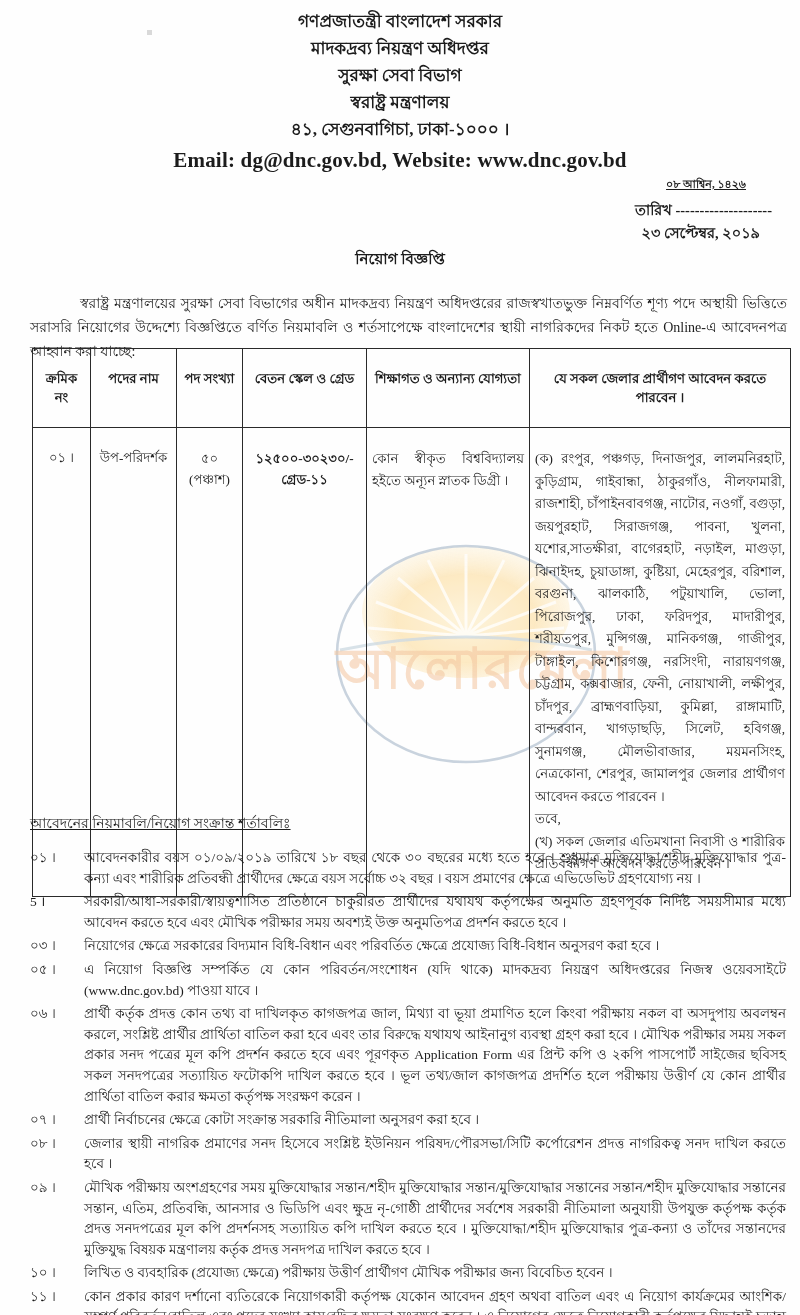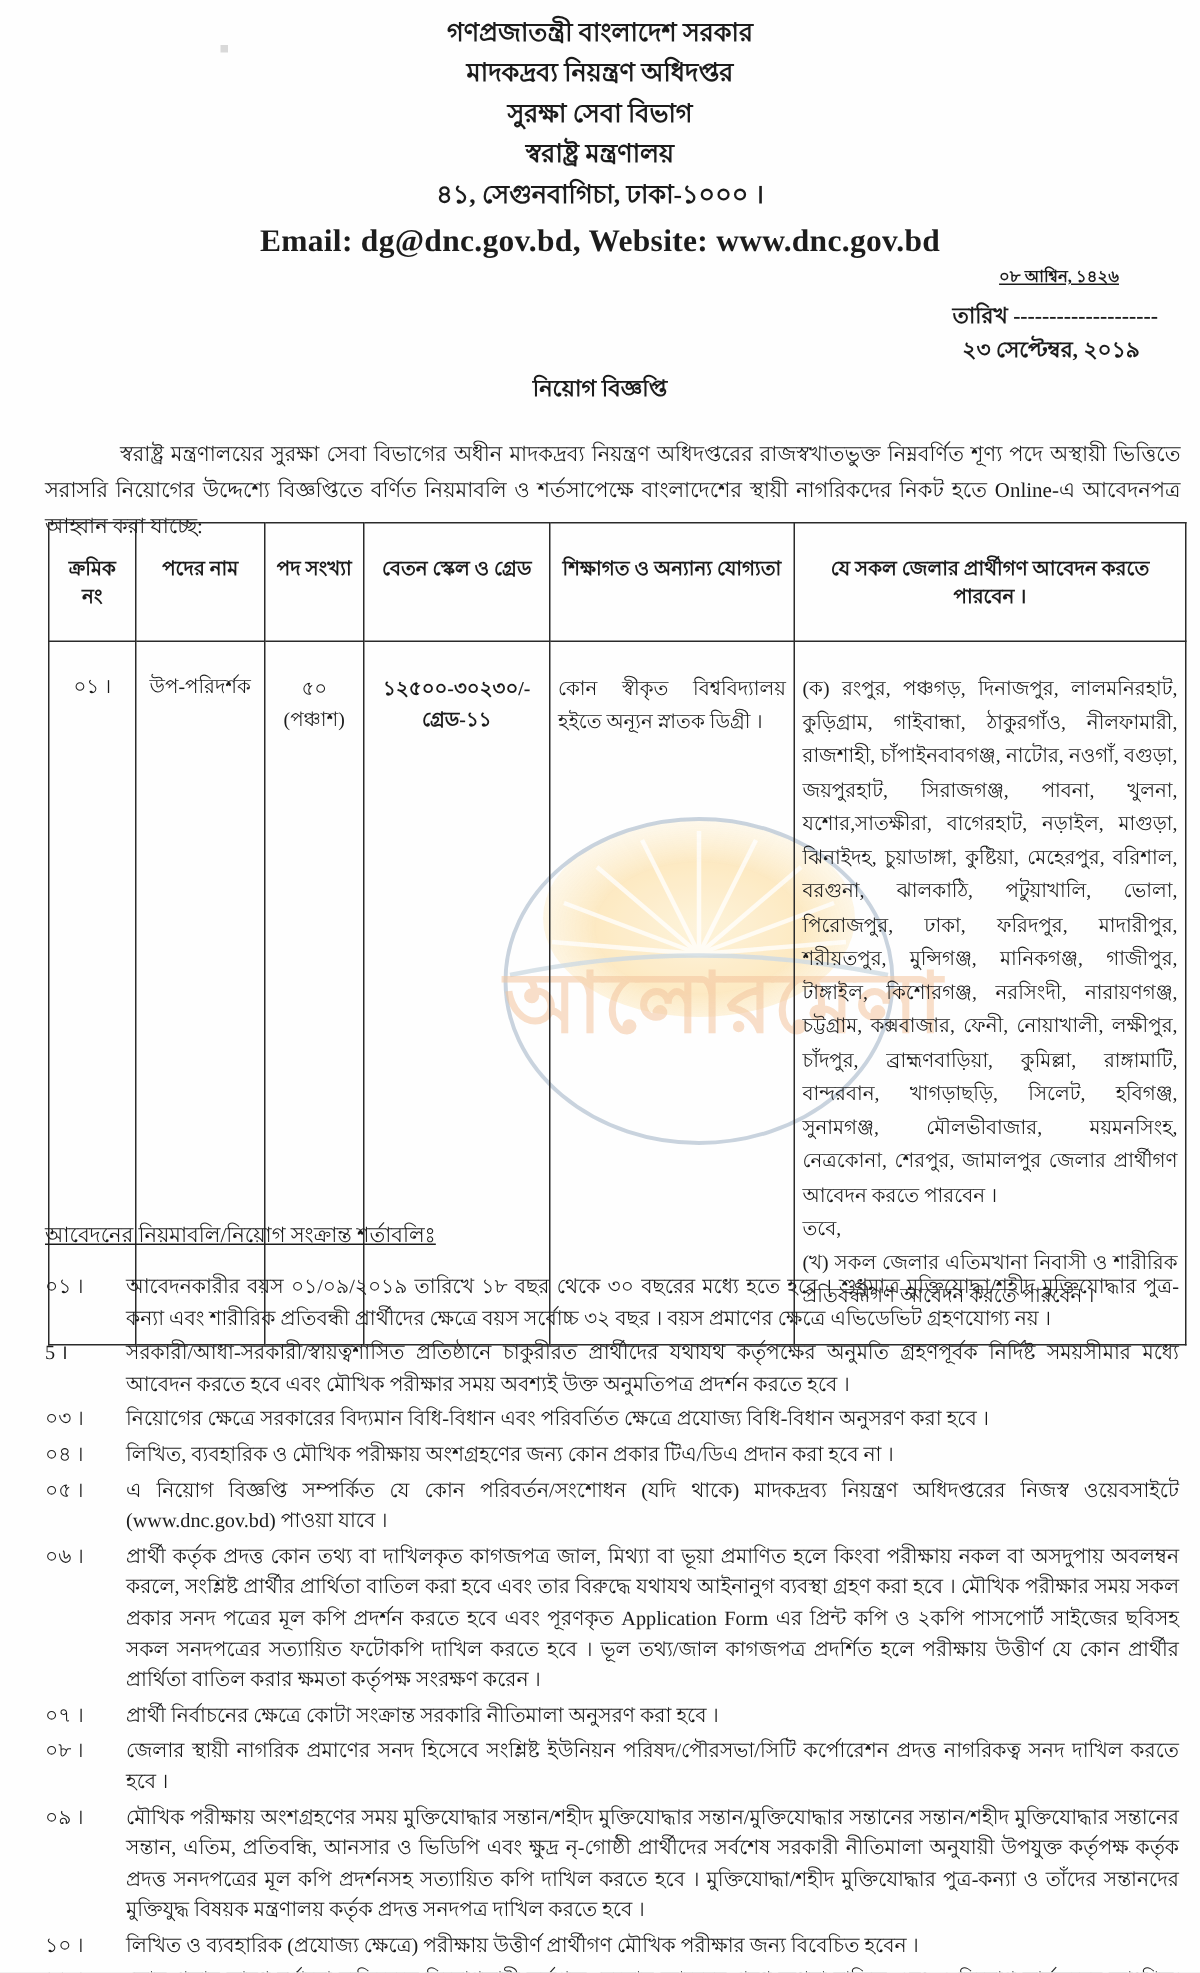--- a/index.html
+++ b/index.html
@@ -162,24 +162,20 @@
     </div>
     <div class="rule-item">
       <span class="rule-num">5 ।</span>
       <span class="rule-text">সরকারী/আধা-সরকারী/স্বায়ত্বশাসিত প্রতিষ্ঠানে চাকুরীরত প্রার্থীদের যথাযথ কর্তৃপক্ষের অনুমতি গ্রহণপূর্বক নির্দিষ্ট সময়সীমার মধ্যে আবেদন করতে হবে এবং মৌখিক পরীক্ষার সময় অবশ্যই উক্ত অনুমতিপত্র প্রদর্শন করতে হবে ।</span>
     </div>
     <div class="rule-item">
       <span class="rule-num">০৩ ।</span>
       <span class="rule-text">নিয়োগের ক্ষেত্রে সরকারের বিদ্যমান বিধি-বিধান এবং পরিবর্তিত ক্ষেত্রে প্রযোজ্য বিধি-বিধান অনুসরণ করা হবে ।</span>
     </div>
     <div class="rule-item">
-      <span class="rule-num">০৪ ।</span>
-      <span class="rule-text">লিখিত, ব্যবহারিক ও মৌখিক পরীক্ষায় অংশগ্রহণের জন্য কোন প্রকার টিএ/ডিএ প্রদান করা হবে না ।</span>
-    </div>
-    <div class="rule-item">
       <span class="rule-num">০৫ ।</span>
       <span class="rule-text">এ নিয়োগ বিজ্ঞপ্তি সম্পর্কিত যে কোন পরিবর্তন/সংশোধন (যদি থাকে) মাদকদ্রব্য নিয়ন্ত্রণ অধিদপ্তরের নিজস্ব ওয়েবসাইটে (www.dnc.gov.bd) পাওয়া যাবে ।</span>
     </div>
     <div class="rule-item">
       <span class="rule-num">০৬ ।</span>
       <span class="rule-text">প্রার্থী কর্তৃক প্রদত্ত কোন তথ্য বা দাখিলকৃত কাগজপত্র  জাল, মিথ্যা বা ভূয়া প্রমাণিত হলে কিংবা পরীক্ষায় নকল বা অসদুপায় অবলম্বন করলে, সংশ্লিষ্ট প্রার্থীর প্রার্থিতা বাতিল করা হবে এবং তার বিরুদ্ধে যথাযথ আইনানুগ ব্যবস্থা গ্রহণ করা হবে । মৌখিক পরীক্ষার সময় সকল প্রকার সনদ পত্রের মূল কপি প্রদর্শন করতে হবে এবং পূরণকৃত Application Form এর প্রিন্ট কপি ও ২কপি পাসপোর্ট সাইজের ছবিসহ সকল সনদপত্রের সত্যায়িত ফটোকপি দাখিল করতে হবে । ভূল তথ্য/জাল কাগজপত্র প্রদর্শিত হলে পরীক্ষায় উত্তীর্ণ যে কোন প্রার্থীর প্রার্থিতা বাতিল করার ক্ষমতা কর্তৃপক্ষ সংরক্ষণ করেন ।</span>
     </div>
     <div class="rule-item">
       <span class="rule-num">০৭ ।</span>
       <span class="rule-text">প্রার্থী নির্বাচনের ক্ষেত্রে কোটা সংক্রান্ত সরকারি নীতিমালা অনুসরণ করা হবে ।</span>

